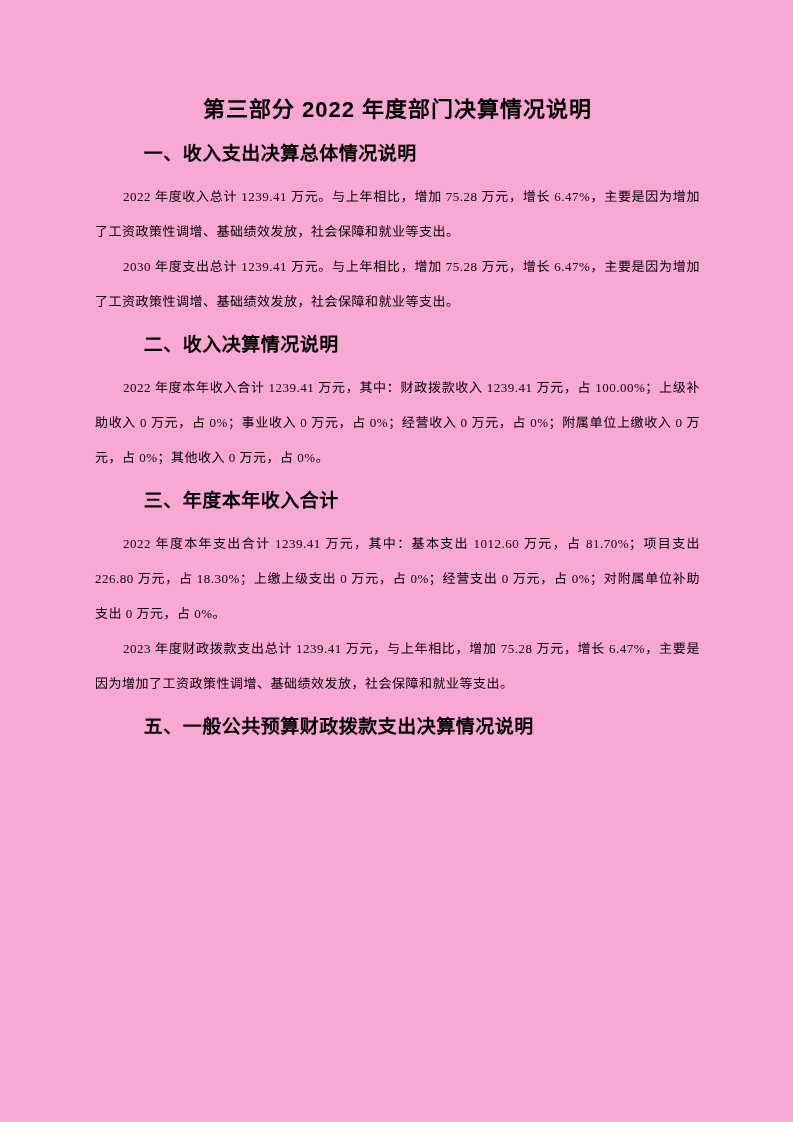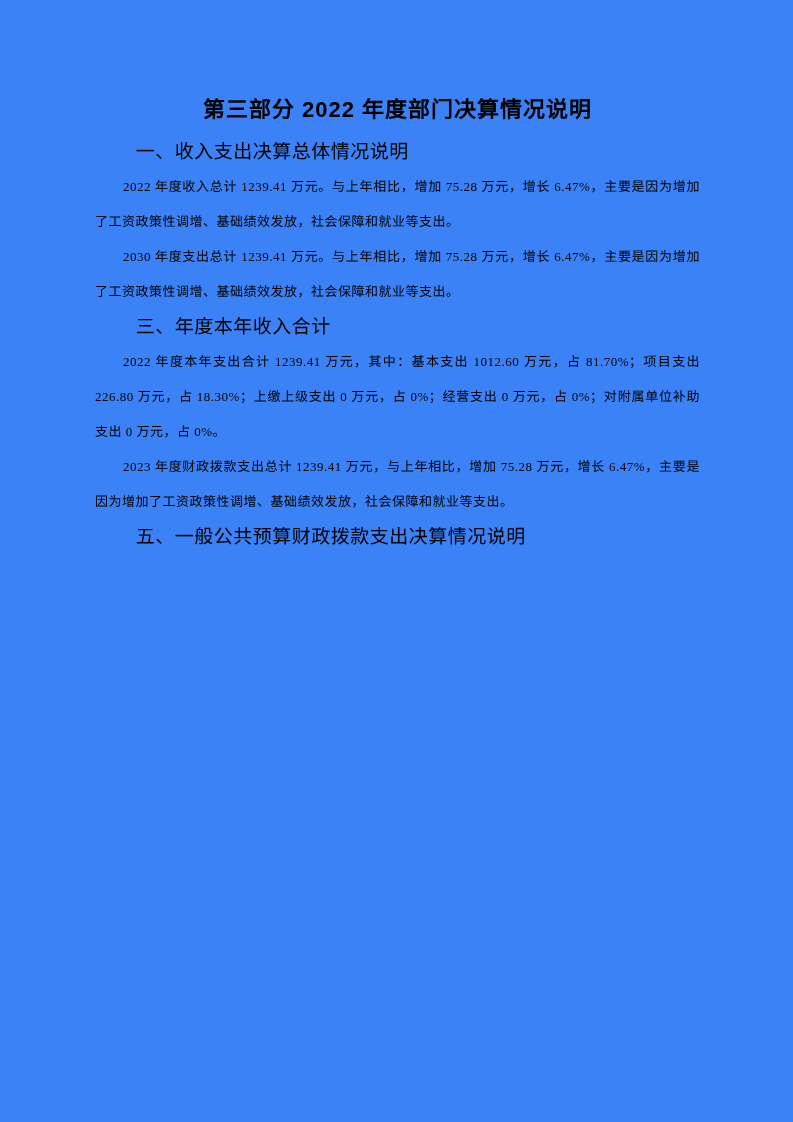--- a/index.html
+++ b/index.html
@@ -5,44 +5,44 @@
   html, body {
     margin: 0;
     padding: 0;
     background: #ffffff;
   }
   .page {
     position: relative;
     width: 793px;
     height: 1122px;
     margin: 0 auto;
-    background: #3b82f6;
+    background: #f9a8d4;
     box-sizing: border-box;
     padding: 92px 93px 0 95px;
     color: #000000;
     overflow: hidden;
   }
   .doc-title {
     font-family: "Liberation Sans", "DejaVu Sans", sans-serif;
     font-weight: 700;
     font-size: 22px;
     line-height: 36px;
     text-align: center;
     letter-spacing: 1px;
     margin: 0 0 6px 0;
   }
   .section {
     margin: 0;
   }
   .section-heading {
     font-family: "Liberation Sans", "DejaVu Sans", sans-serif;
-    font-weight: 400;
+    font-weight: 700;
     font-size: 19px;
     line-height: 35px;
-    margin: 0;
+    margin: 8px;
     text-indent: 2.15em;
     letter-spacing: 0.5px;
   }
   .para {
     font-family: "Liberation Serif", "DejaVu Serif", serif;
     font-size: 13px;
     line-height: 35px;
     margin: 0;
     text-indent: 2.15em;
     text-align: justify;
@@ -55,20 +55,24 @@
 <div class="page">
 
   <h1 class="doc-title">第三部分 2022 年度部门决算情况说明</h1>
 
   <section class="section">
     <h2 class="section-heading">一、收入支出决算总体情况说明</h2>
     <p class="para">2022 年度收入总计 1239.41 万元。与上年相比，增加 75.28 万元，增长 6.47%，主要是因为增加了工资政策性调增、基础绩效发放，社会保障和就业等支出。</p>
     <p class="para">2030 年度支出总计 1239.41 万元。与上年相比，增加 75.28 万元，增长 6.47%，主要是因为增加了工资政策性调增、基础绩效发放，社会保障和就业等支出。</p>
   </section>
 
+  <section class="section">
+    <h2 class="section-heading">二、收入决算情况说明</h2>
+    <p class="para">2022 年度本年收入合计 1239.41 万元，其中：财政拨款收入 1239.41 万元，占 100.00%；上级补助收入 0 万元，占 0%；事业收入 0 万元，占 0%；经营收入 0 万元，占 0%；附属单位上缴收入 0 万元，占 0%；其他收入 0 万元，占 0%。</p>
+  </section>
 
   <section class="section">
     <h2 class="section-heading">三、年度本年收入合计</h2>
     <p class="para">2022 年度本年支出合计 1239.41 万元，其中：基本支出 1012.60 万元，占 81.70%；项目支出 226.80 万元，占 18.30%；上缴上级支出 0 万元，占 0%；经营支出 0 万元，占 0%；对附属单位补助支出 0 万元，占 0%。</p>
   </section>
 
   <section class="section">
     <p class="para">2023 年度财政拨款支出总计 1239.41 万元，与上年相比，增加 75.28 万元，增长 6.47%，主要是因为增加了工资政策性调增、基础绩效发放，社会保障和就业等支出。</p>
   </section>
 

